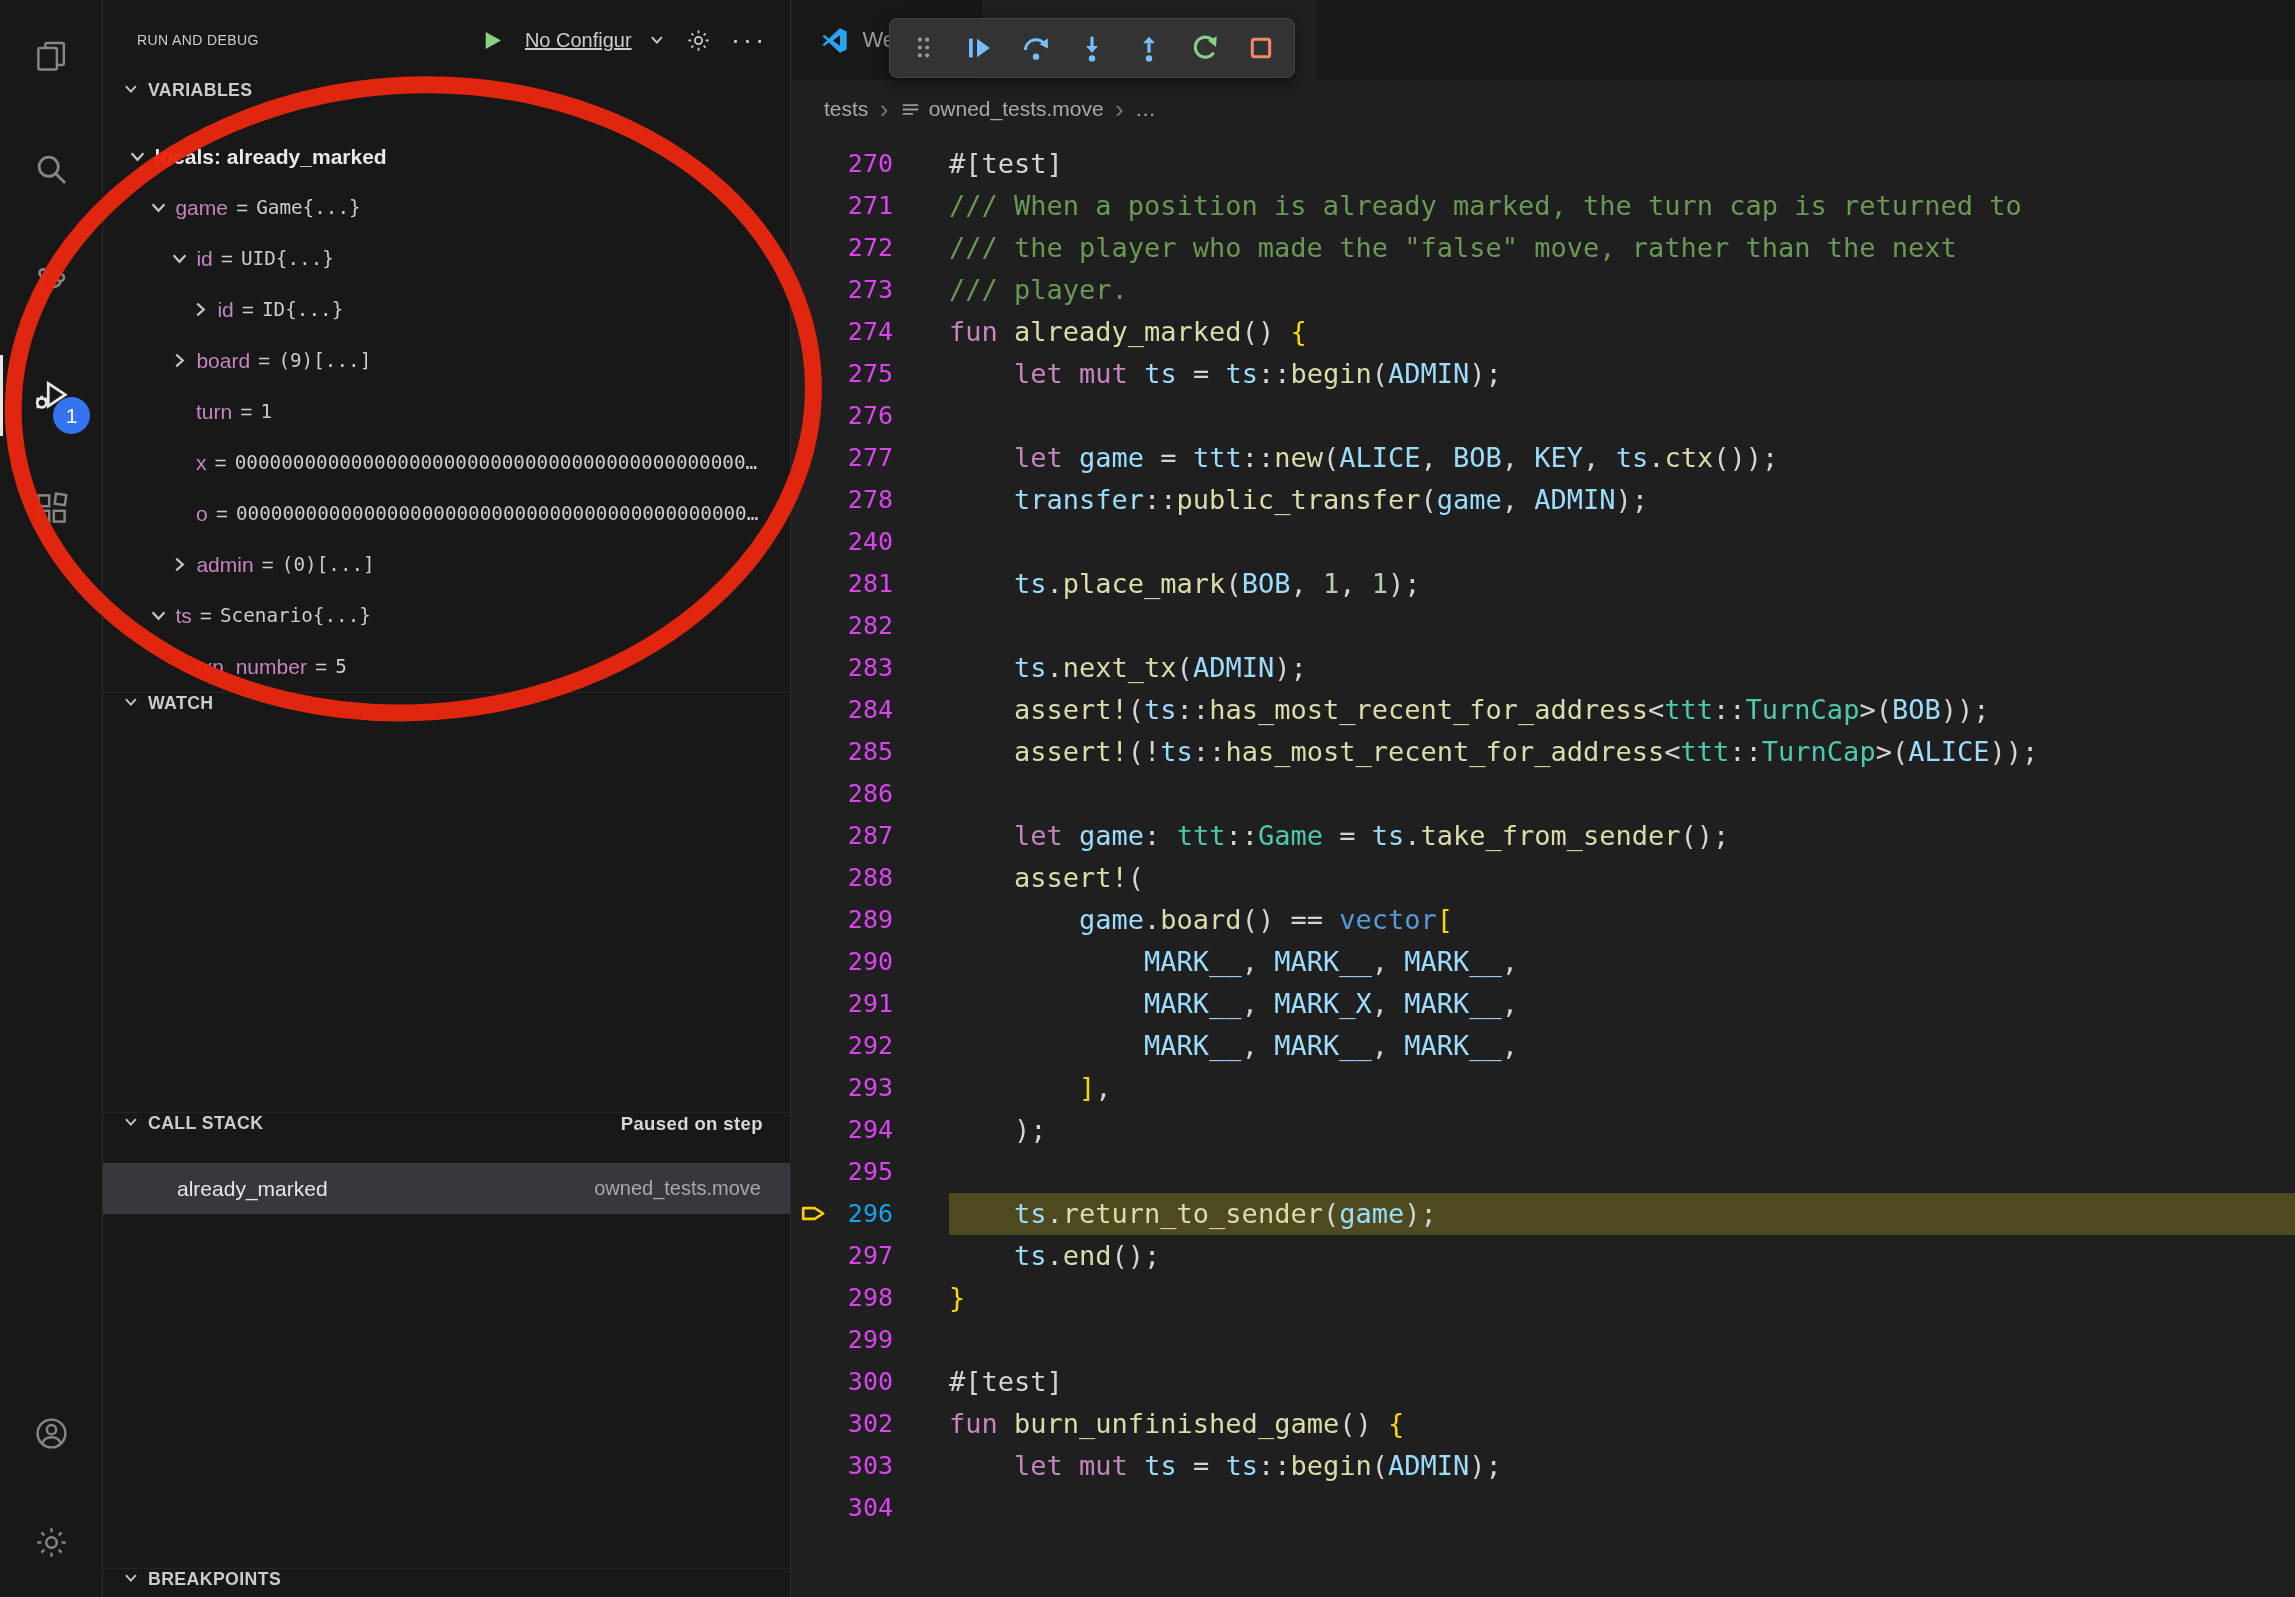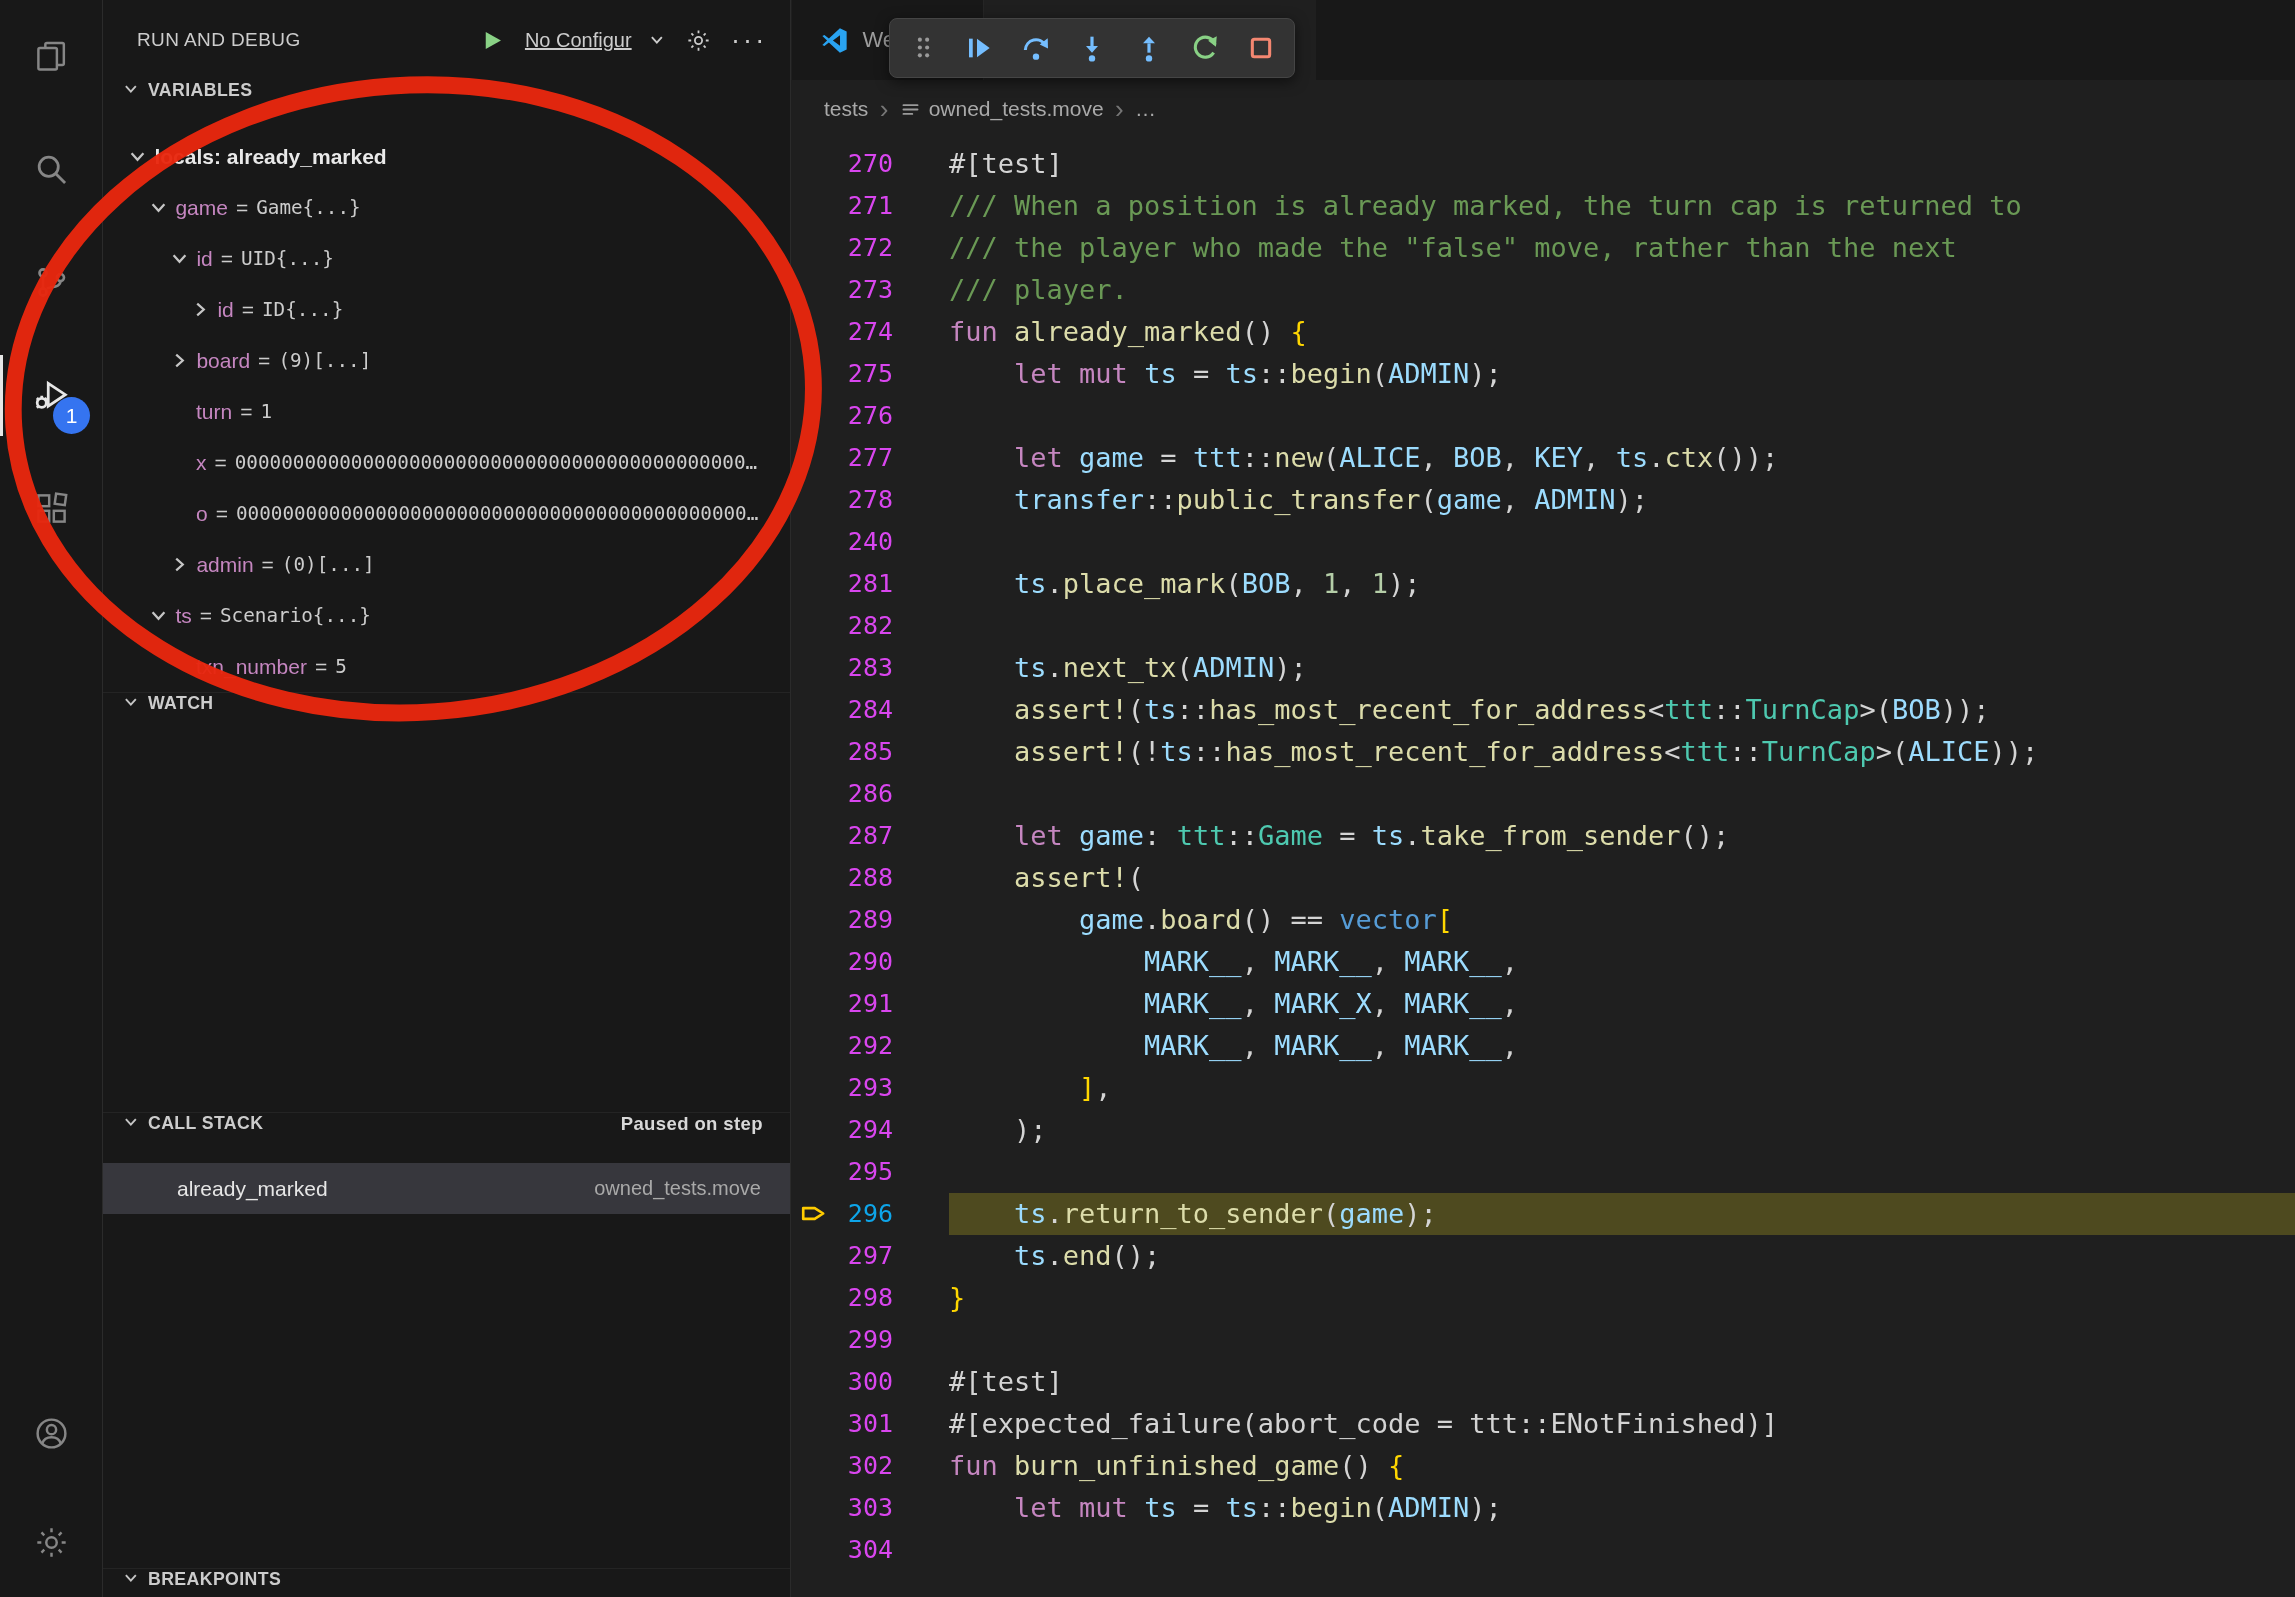--- a/index.html
+++ b/index.html
@@ -10,21 +10,21 @@
   .activity-bar { position:absolute; left:0; top:0; bottom:0; width:103px; background:#181818; border-right:0.8px solid #2b2b2b; display:flex; flex-direction:column; z-index:5; }
   .ab-item { width:103px; height:113px; display:flex; align-items:center; justify-content:center; position:relative; color:#868686; }
   .ab-item.active { color:#e7e7e7; }
   .ab-item.active::before { content:""; position:absolute; left:0; top:16px; bottom:16px; width:3.2px; background:#e7e7e7; }
   .ab-bottom { margin-top:auto; }
   .ab-badge { position:absolute; right:13px; bottom:17.7px; min-width:37px; height:37px; border-radius:18.5px; background:#3574f0; color:#ffffff; font-size:21px; display:flex; align-items:center; justify-content:center; font-weight:400; }
 
   
   .sidebar { position:absolute; left:103px; top:0; bottom:0; width:688px; background:#181818; border-right:0.8px solid #2b2b2b; display:flex; flex-direction:column; overflow:hidden; z-index:4; }
   .sidebar-header { height:80px; flex:none; display:flex; align-items:center; padding:0 22.5px 0 34px; gap:19.3px; }
-  .sidebar-title { font-size:19px; letter-spacing:0.4px; color:#cccccc; white-space:nowrap; margin-right:auto; }
+  .sidebar-title { font-size:14px; letter-spacing:0.4px; color:#cccccc; white-space:nowrap; margin-right:auto; }
   .config-dropdown { display:flex; align-items:center; gap:16px; font-size:20px; color:#cccccc; white-space:nowrap;text-decoration:underline; }
   .more-dots { font-size:27px; letter-spacing:3.2px; color:#cccccc; }
   .section-header { height:51px; flex:none; display:flex; gap:8px; padding:0 27px 0 19.3px; font-size:17.7px; font-weight:700; letter-spacing:0.4px; color:#cccccc; }
   .sect-sep { border-top:0.8px solid #242424; }
   #var-rows { flex:none; }
   .tree-row { height:51px; display:flex; align-items:center; font-size:21px; white-space:nowrap; overflow:hidden; }
   .twisty-svg { flex:none; margin-right:6.4px; }
   .twisty-svg.rot { transform:rotate(-90deg); }
   .twisty-spacer { width:27px; flex:none; display:inline-block; }
   .tname { color:#c586c0; }
@@ -516,27 +516,20 @@
           <div class="code-line">
             <div class="gutter">
               <span class="gutter-marker"></span>
               <span class="ln">300</span>
             </div>
             <div class="code-text"><span class="tok-p">#[test]</span></div>
           </div>
           <div class="code-line">
             <div class="gutter">
               <span class="gutter-marker"></span>
-              <span class="ln">301</span>
-            </div>
-            <div class="code-text"><span class="tok-p">#[expected_failure(abort_code = ttt::ENotFinished)]</span></div>
-          </div>
-          <div class="code-line">
-            <div class="gutter">
-              <span class="gutter-marker"></span>
               <span class="ln">302</span>
             </div>
             <div class="code-text"><span class="tok-k">fun</span><span class="tok-p"> </span><span class="tok-f">burn_unfinished_game</span><span class="tok-p">() </span><span class="tok-b">{</span></div>
           </div>
           <div class="code-line">
             <div class="gutter">
               <span class="gutter-marker"></span>
               <span class="ln">303</span>
             </div>
             <div class="code-text"><span class="tok-p">    </span><span class="tok-k">let</span><span class="tok-p"> </span><span class="tok-k">mut</span><span class="tok-p"> </span><span class="tok-v">ts</span><span class="tok-p"> = </span><span class="tok-v">ts</span><span class="tok-p">::</span><span class="tok-f">begin</span><span class="tok-p">(</span><span class="tok-v">ADMIN</span><span class="tok-p">);</span></div>

